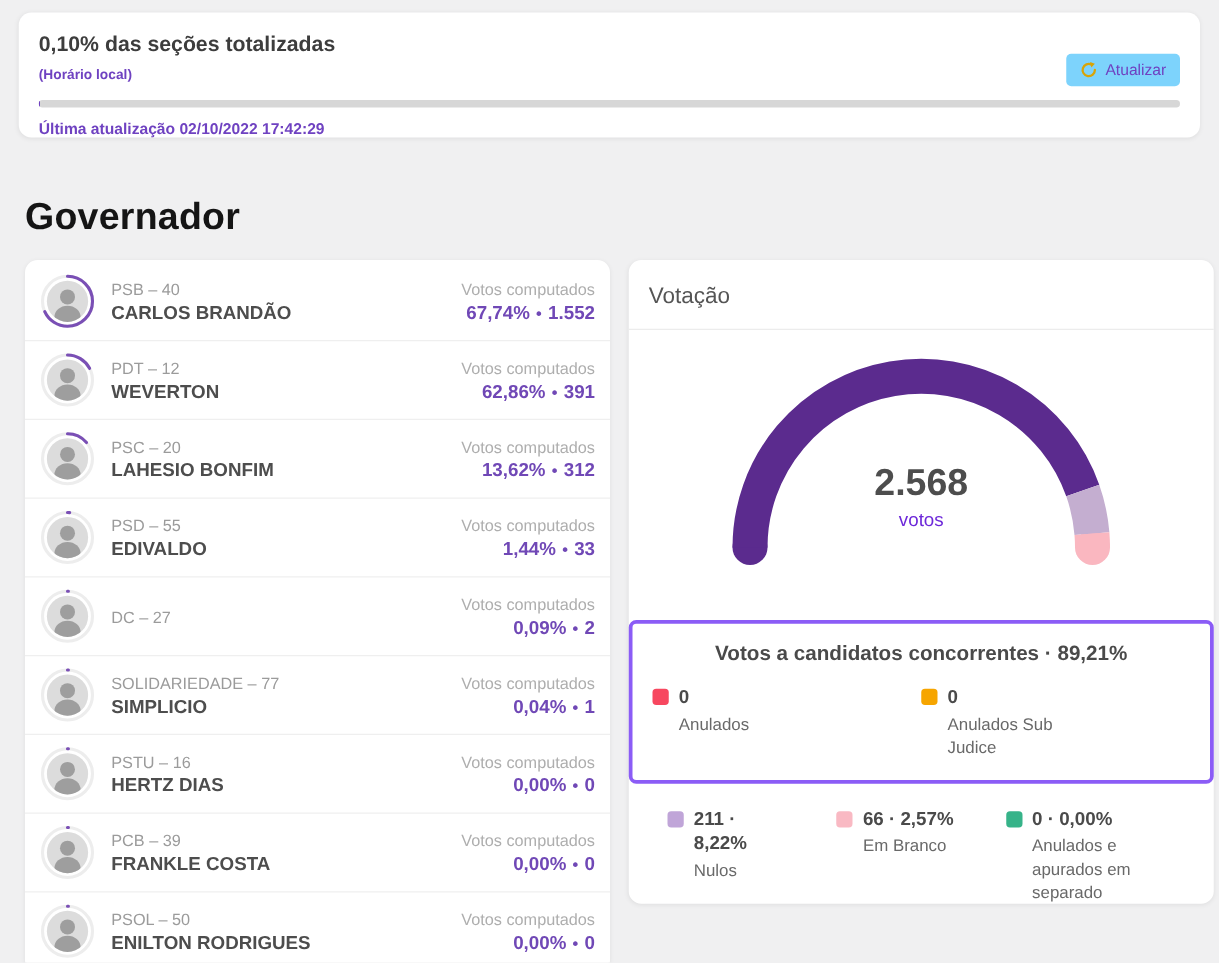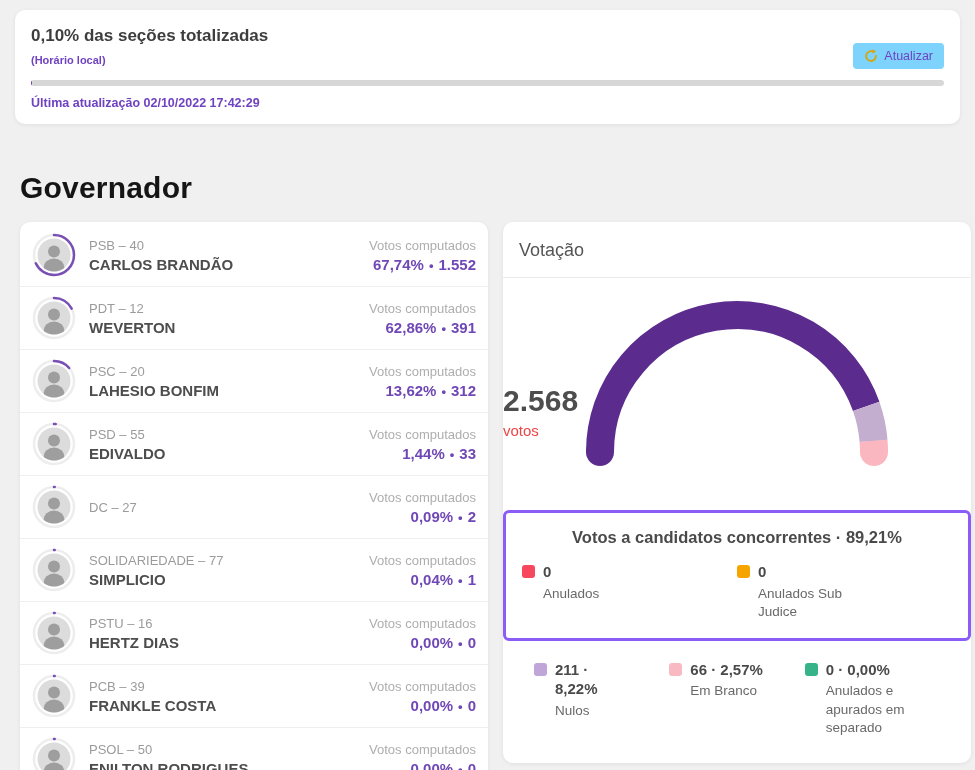--- a/index.html
+++ b/index.html
@@ -8,62 +8,62 @@
   *{box-sizing:border-box; margin:0; padding:0;}
   html,body{width:975px; height:770px; overflow:hidden;}
   body{
     background:#f0f0f1;
     font-family:"Liberation Sans", sans-serif;
     color:#4a4a4a;
   }
   .card{background:#fff; border-radius:10px; box-shadow:0 1px 4px rgba(0,0,0,.07);}
 
   
-  .top-card{position:relative; margin:10px 15px 0; padding:16px 16px 14px;}
+  .top-card{position:relative; margin:10px 15px 0; padding:16px 16px 0;}
   .tot-title{font-size:17px; font-weight:bold; color:#3d3d3d;}
   .tot-local{font-size:11px; font-weight:bold; color:var(--accent); margin-top:8px;}
   .progress{height:6px; background:#d7d7d7; border-radius:3px; margin-top:14px; overflow:hidden;}
   .progress .fill{height:100%; background:var(--accent); width:0;}
   .tot-update{font-size:12.5px; font-weight:bold; color:var(--accent); margin-top:10px;}
   .refresh-btn{
     position:absolute; top:33px; right:16px;
     display:flex; align-items:center; gap:6px;
     background:#7dd3fc; border:none; border-radius:4px;
     padding:6px 11px; cursor:pointer;
     font-family:"Liberation Sans", sans-serif;
     font-size:12.5px; color:var(--accent);
   }
 
   
   h1{margin:47px 0 17px 20px; font-size:30px; font-weight:bold; color:#151515; letter-spacing:.2px;}
 
   
   .cols{display:flex; gap:15px; margin:0 4px 0 20px; align-items:flex-start;}
   .left-card{width:468px; padding:2px 0;}
-  .right-card{flex:1; padding-bottom:26px;}
+  .right-card{flex:1; }
 
   
   .cand-row{display:flex; align-items:center; min-height:62px; padding:9px 12px; border-bottom:1px solid #efefef; cursor:pointer;}
   .cand-row:last-child{border-bottom:none;}
   .avatar{flex:none; display:block;}
   .cand-info{margin-left:13px; min-width:0;}
   .cand-party{font-size:13px; color:#9b9b9b;}
   .cand-name{font-size:15px; font-weight:bold; color:#4d4d4d; margin-top:3px; white-space:nowrap;}
   .cand-votes{margin-left:auto; text-align:right; flex:none;}
   .cv-label{font-size:13px; color:#aeaeae;}
   .cv-value{font-size:15px; font-weight:bold; color:var(--value-purple); margin-top:3px;}
   .cv-sep{margin:0 5px; font-size:13px;}
 
   
   .vot-header{padding:18px 16px 16px; font-size:18px; color:#555; border-bottom:1px solid #ececec;}
   .gauge-wrap{position:relative; margin-top:22px; height:166px;}
   .gauge-wrap svg{display:block; margin:0 auto;}
-  .gauge-center{position:absolute; left:0; right:0; top:84px; text-align:left;}
+  .gauge-center{position:absolute; left:0; right:0; top:84px; text-align:center;}
   .g-val{font-size:30px; font-weight:bold; color:#4d4d4d;}
-  .g-lbl{font-size:15px; color:#ef4444; margin-top:4px;}
+  .g-lbl{font-size:15px; color:#6d28d9; margin-top:4px;}
 
   .stats-box{margin:44px 0 0; border:3px solid #8b5cf6; border-radius:6px; padding:15px 16px 17px;}
   .stats-title{text-align:center; font-size:16.5px; font-weight:bold; color:#4a4a4a; margin-bottom:15px;}
   .stats-row{display:flex;}
   .stats-row.row2{margin:19px 31px 0;}
   .stat{flex:1; display:flex; align-items:flex-start; min-width:0;}
   .sq{width:13px; height:13px; border-radius:3px; margin:3px 8px 0 0; flex:none;}
   .stat-val{font-size:15px; font-weight:bold; color:#4a4a4a; line-height:1.3;}
   .stat-val.wrap{max-width:64px;}
   .stat-lbl{font-size:13.5px; color:#696969; margin-top:3px; max-width:98px; line-height:1.35;}

